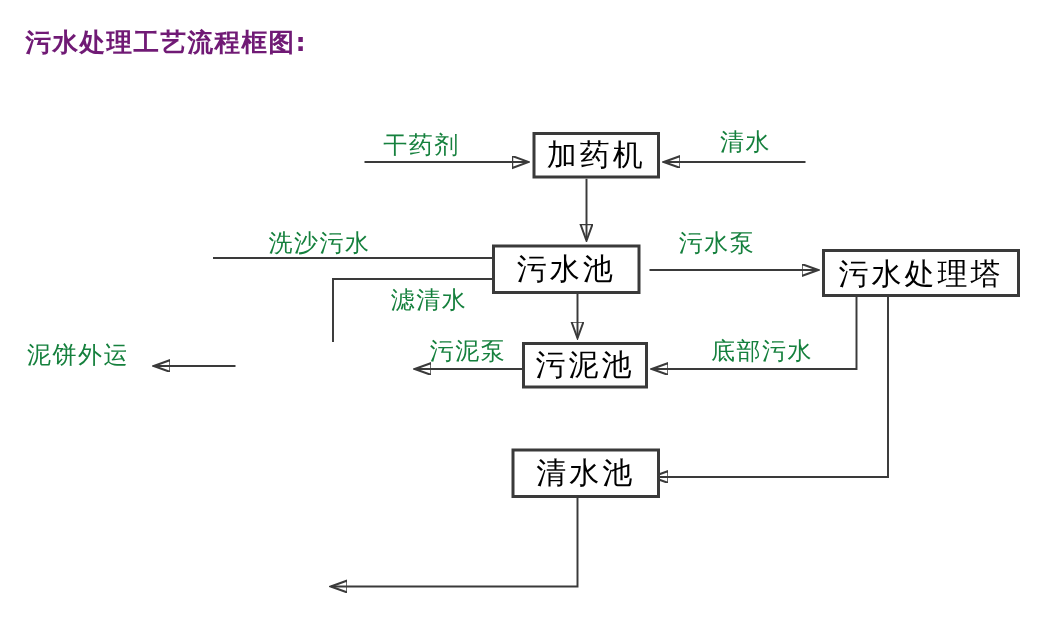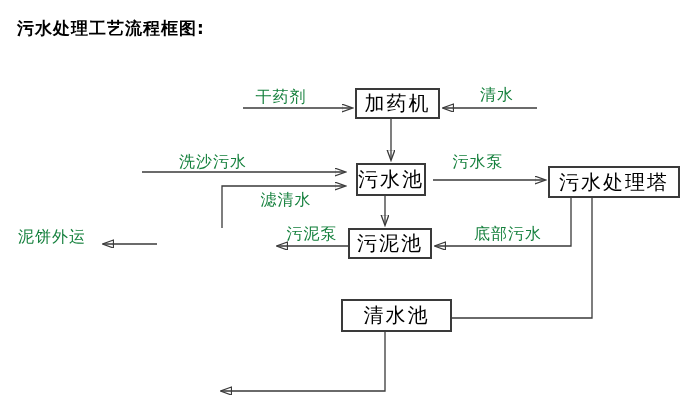--- a/index.html
+++ b/index.html
@@ -12,21 +12,21 @@
     color: #000000;
     overflow: hidden;
   }
   #page-title {
     position: absolute;
     left: 17px;
     top: 17px;
     font-size: 17px;
     font-weight: bold;
     letter-spacing: 1px;
-    color: #000000;
+    color: #701a75;
     white-space: nowrap;
   }
   svg.flow-lines {
     position: absolute;
     left: 0;
     top: 0;
     width: 700px;
     height: 420px;
   }
   svg.flow-lines path {
@@ -40,25 +40,25 @@
     border: 2px solid #3a3a3a;
     background: #ffffff;
     display: flex;
     align-items: center;
     justify-content: center;
     font-size: 20px;
     letter-spacing: 2px;
     white-space: nowrap;
   }
   .node-dosing     { left: 355px; top:  88px; width:  85px; height: 31px; }
-  .node-sewage     { left: 356px; top: 163px; width:  70px; height: 33px; }
+  .node-sewage     { left: 328px; top: 163px; width:  99px; height: 33px; }
   .node-tower      { left: 548px; top: 166px; width: 132px; height: 32px; }
   .node-beltpress  { left: 157px; top: 228px; width: 117px; height: 31px; }
   .node-sludge     { left: 348px; top: 228px; width:  84px; height: 31px; }
-  .node-cleanpool  { left: 341px; top: 299px; width:  111px; height: 33px; align-items: center; }
+  .node-cleanpool  { left: 341px; top: 299px; width:  99px; height: 33px; align-items: center; }
   .edge-label {
     position: absolute;
     font-size: 16px;
     letter-spacing: 1px;
     white-space: nowrap;
     color: #15803d;
   }
   .centered { transform: translateX(-50%); }
   .lbl-dry-agent      { left: 281px; top:  87px; }
   .lbl-clean-water    { left: 497px; top:  85px; }

